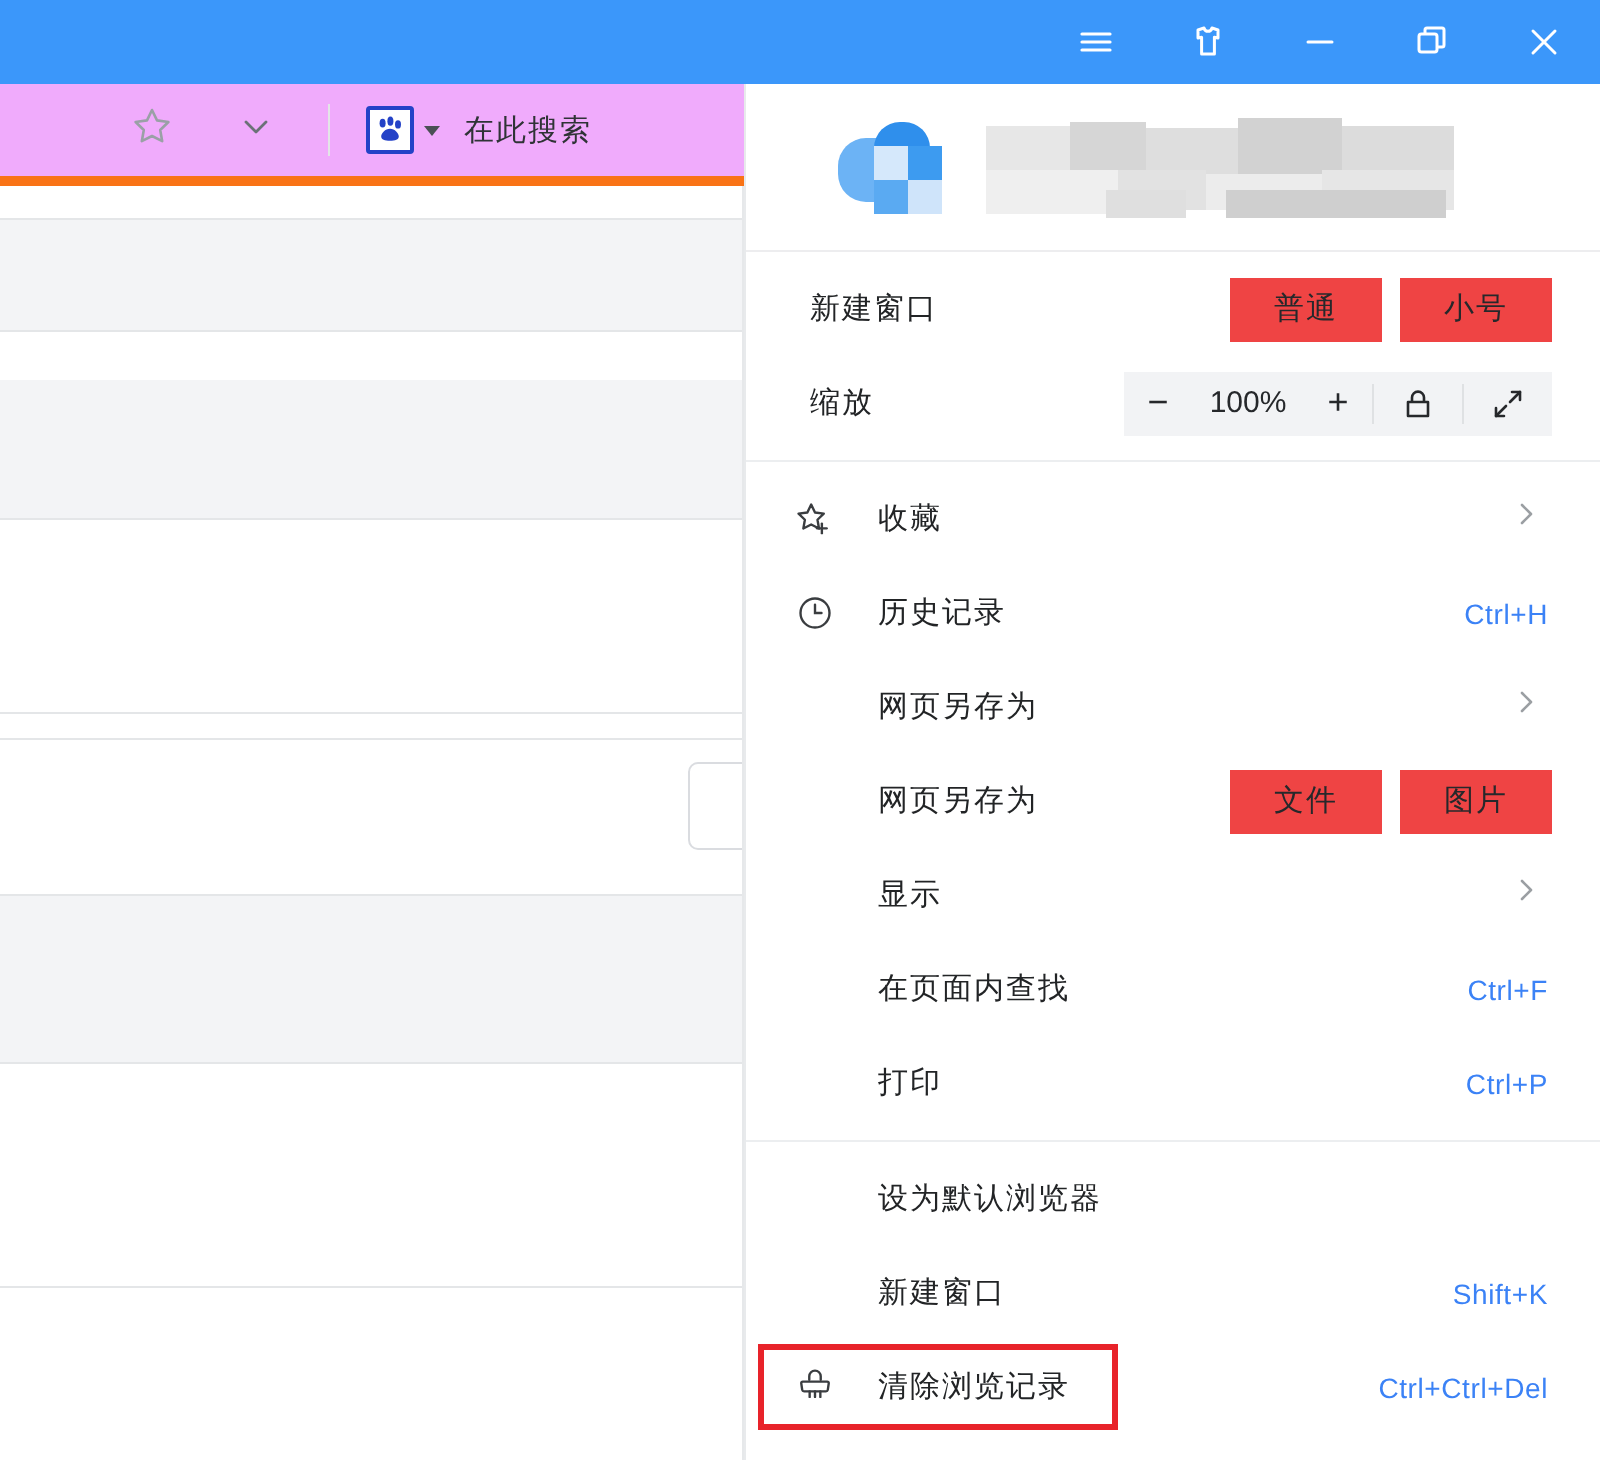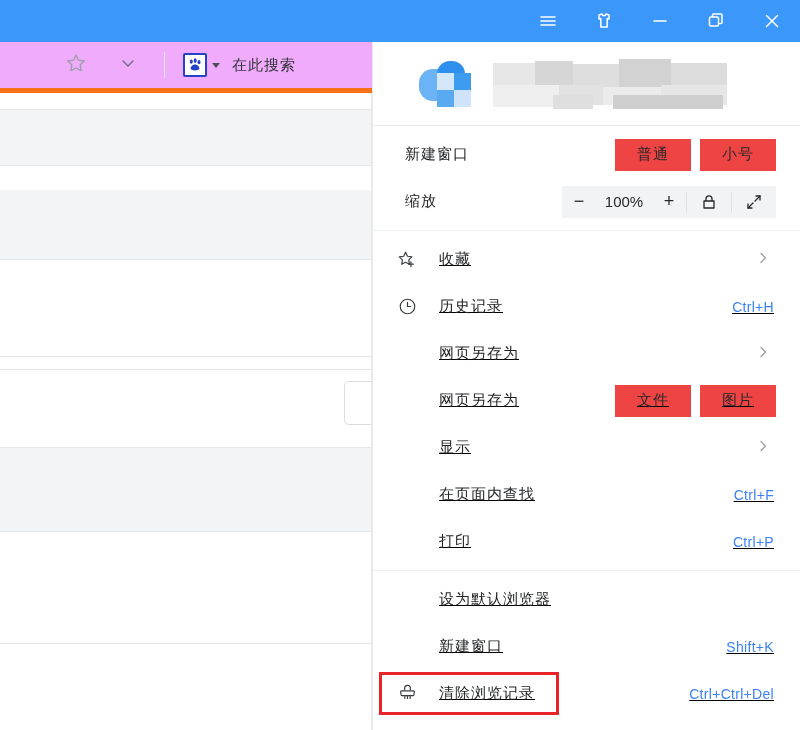--- a/index.html
+++ b/index.html
@@ -130,21 +130,20 @@
   .zg-minus { width: 34px; font-size: 18px; }
   .zg-val { width: 56px; font-size: 15px; }
   .zg-plus { width: 34px; font-size: 18px; }
   .zg-vline { width:1px; height:20px; background:#dfe1e3; }
   .zg-icon { width: 44px; }
 
   
   .mitem {
     height: 47px; display: flex; align-items: center; padding-left: 22px;
     position: relative;
-    text-decoration: underline;
   }
   .mitem .ico {
     width: 24px; height: 24px; display:flex; align-items:center; justify-content:center;
     color: #3a3d40; flex: 0 0 auto;
   }
   .mitem .ico.empty { }
   .mitem .txt {
     margin-left: 20px; font-size: 15px; color: #222426; letter-spacing: 1px;
   }
   .mitem .right {

